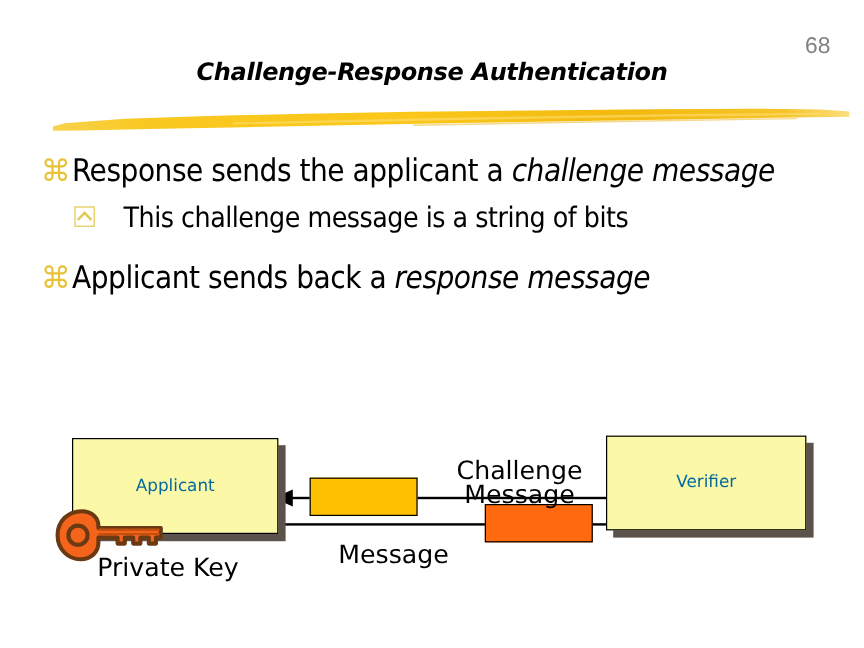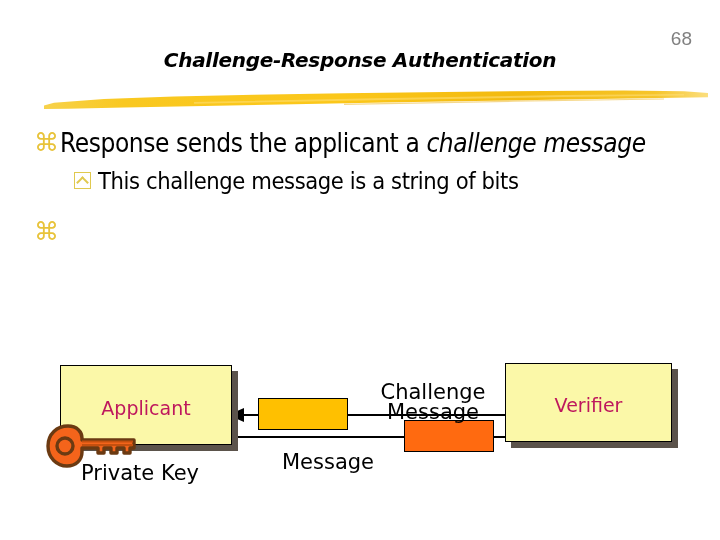--- a/index.html
+++ b/index.html
@@ -79,22 +79,23 @@
     font-family: "DejaVu Sans", sans-serif;
   }
   .lvl1 .btext {
     font-family: "DejaVu Sans Condensed", "Liberation Sans Narrow", "Liberation Sans", sans-serif;
     font-size: 26px;
     line-height: 34px;
     letter-spacing: -0.4px;
     white-space: nowrap;
   }
   .lvl2 {
-    margin-left: 40px;
+    margin-left: 28px;
     margin-bottom: 6px;
+    gap: 17px;
   }
   .lvl2 .marker {
     flex: 0 0 auto;
     width: 24px;
     padding-top: 6px;
   }
   .lvl2 .btext {
     font-family: "DejaVu Sans Condensed", "Liberation Sans Narrow", "Liberation Sans", sans-serif;
     font-size: 23.5px;
     line-height: 31px;
@@ -139,22 +140,22 @@
   }
   .node-box {
     position: absolute;
     background: #FBF8A8;
     border: 1.6px solid #000000;
     box-sizing: border-box;
   }
   .node-label {
     position: absolute;
     font-family: "DejaVu Sans", sans-serif;
-    font-size: 19px;
-    color: #be185d;
+    font-size: 14px;
+    color: #0369a1;
     text-align: center;
     white-space: nowrap;
   }
   .msg-block {
     position: absolute;
     border: 1.8px solid #000000;
     box-sizing: border-box;
   }
   .diag-label {
     position: absolute;
@@ -208,20 +209,21 @@
     <span class="marker">
       <span class="chevron-box"></span>
     </span>
     <span class="btext">This challenge message is a string of bits</span>
   </div>
 
   <div class="group-gap"></div>
 
   <div class="bullet-row lvl1">
     <span class="marker">⌘</span>
+    <span class="btext"><span>Applicant sends back a </span><span class="ital">response message</span></span>
   </div>
 
 
 </div>
 
 <div id="diagram">
 
   <div class="wire" style="left:232px; top:64px; width:282px;"></div>
   <div class="wire" style="left:232px; top:86px; width:282px;"></div>
 

